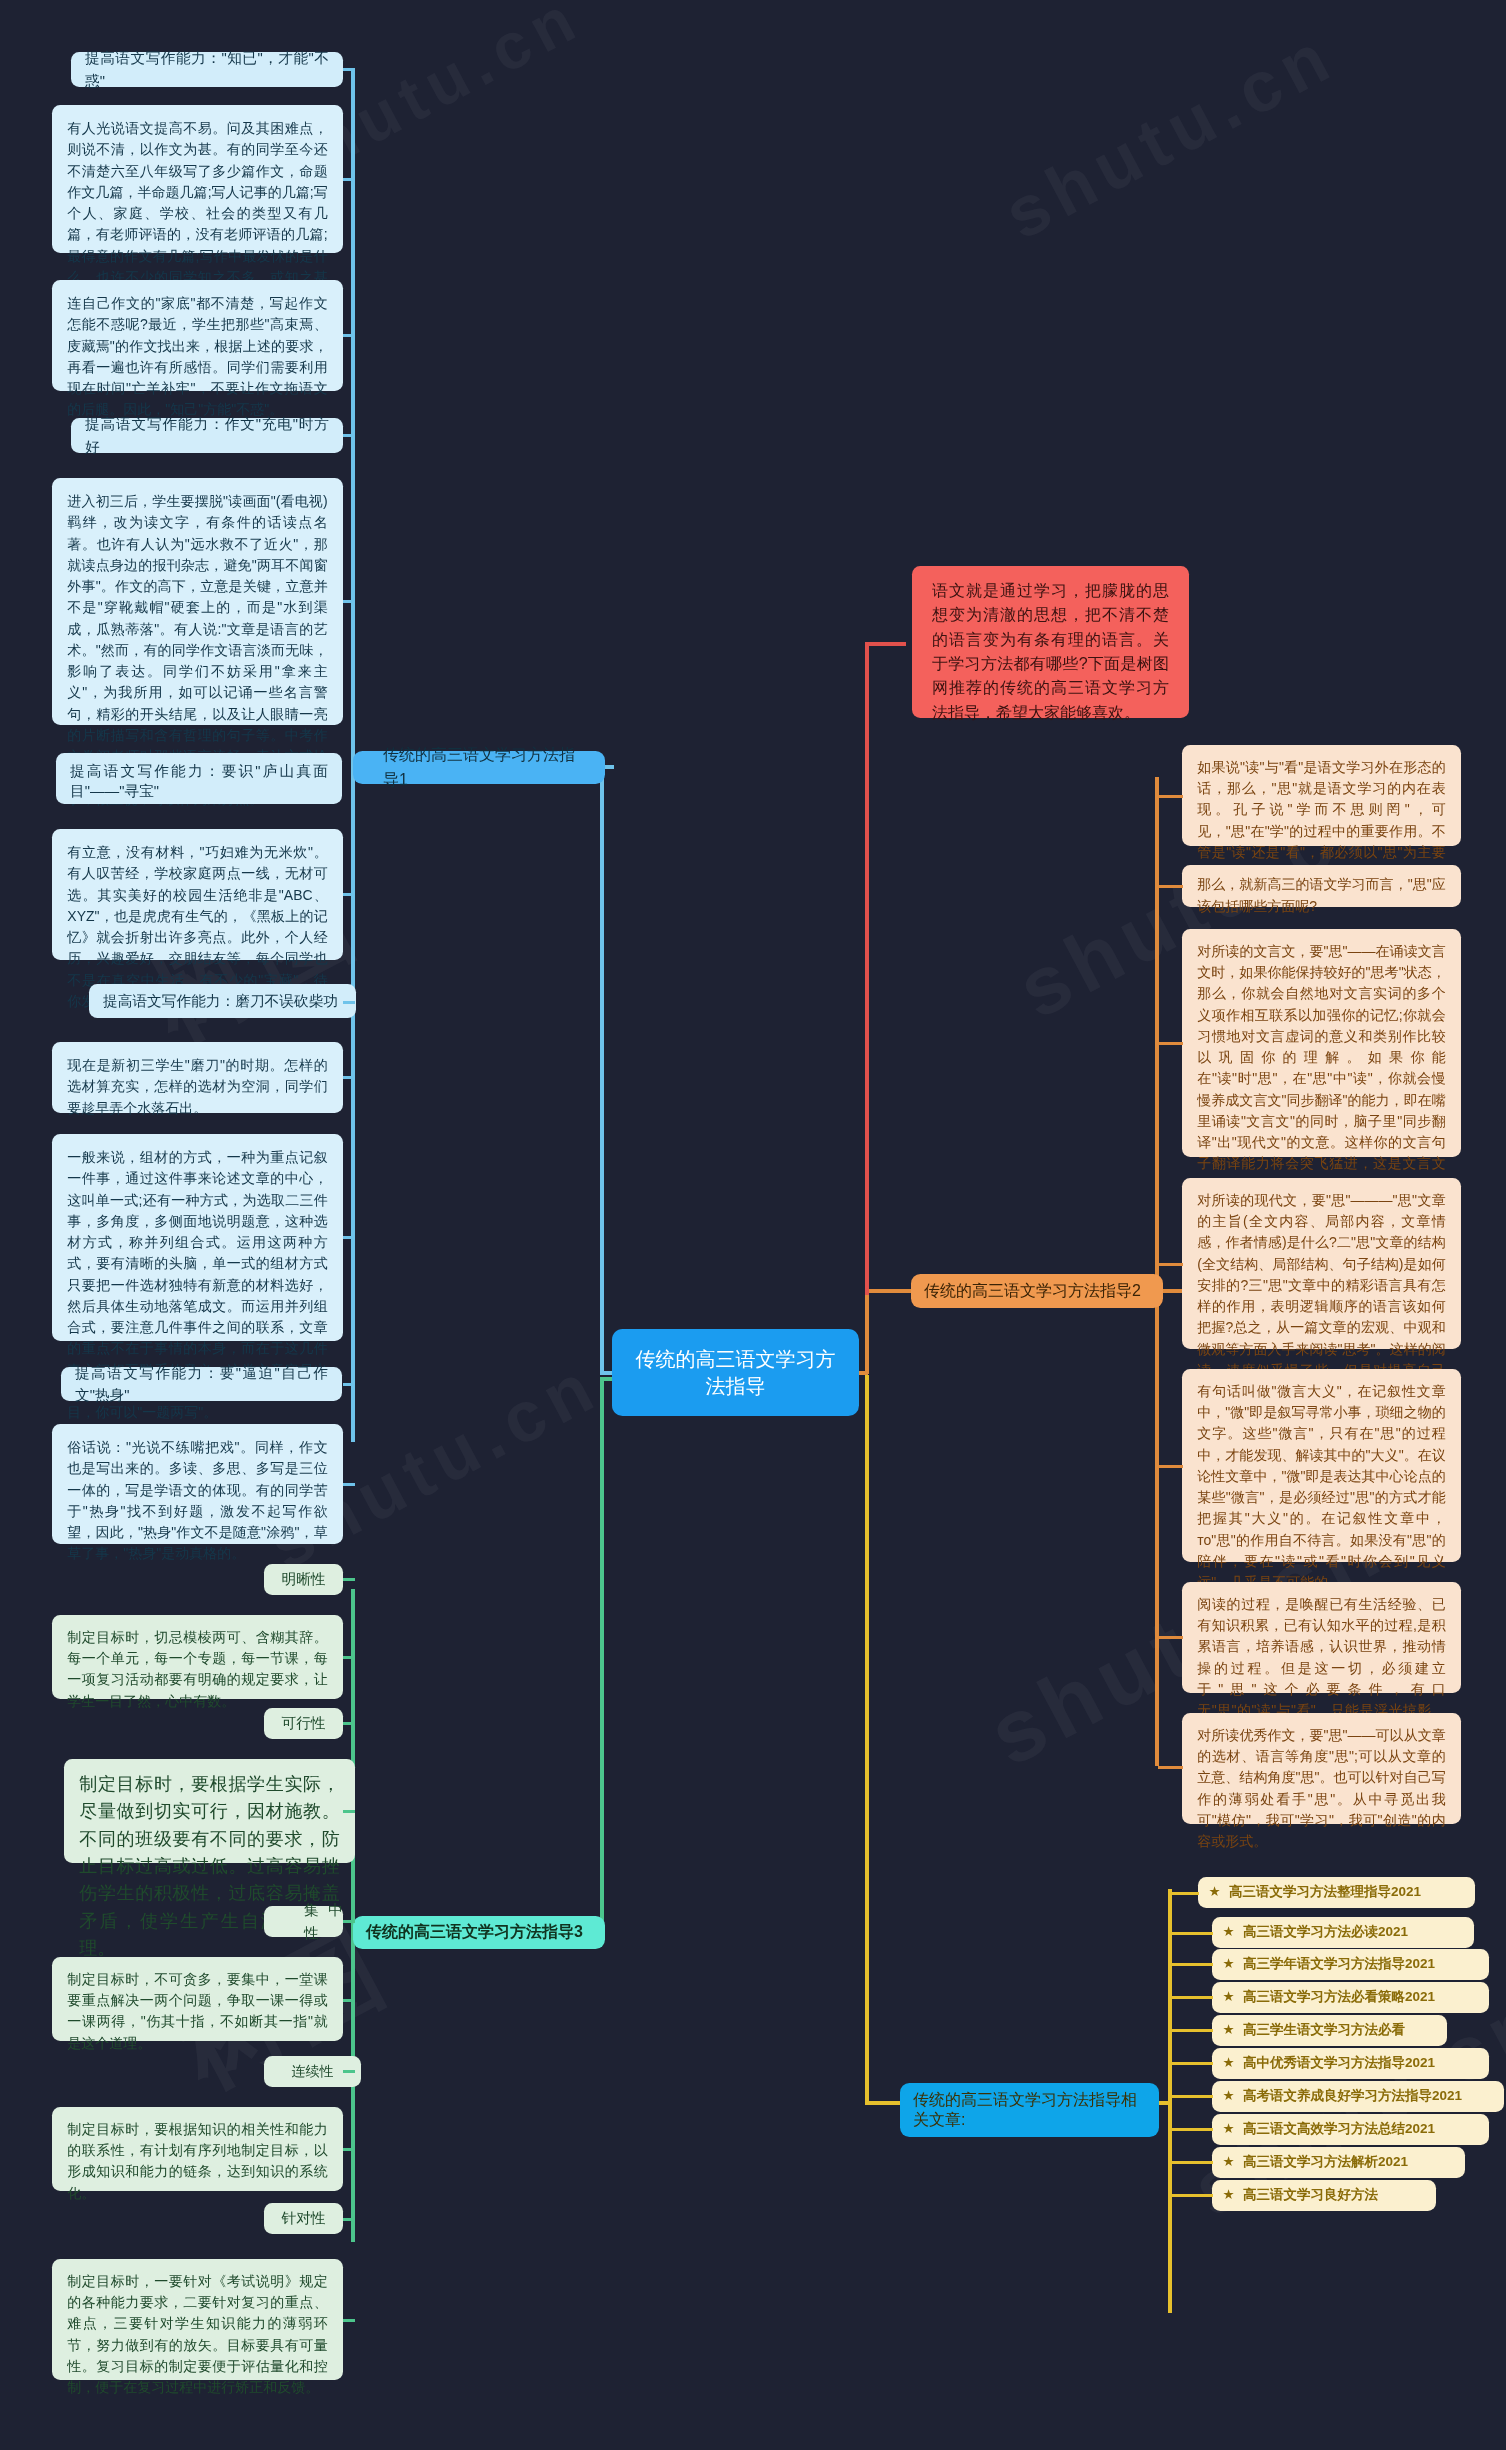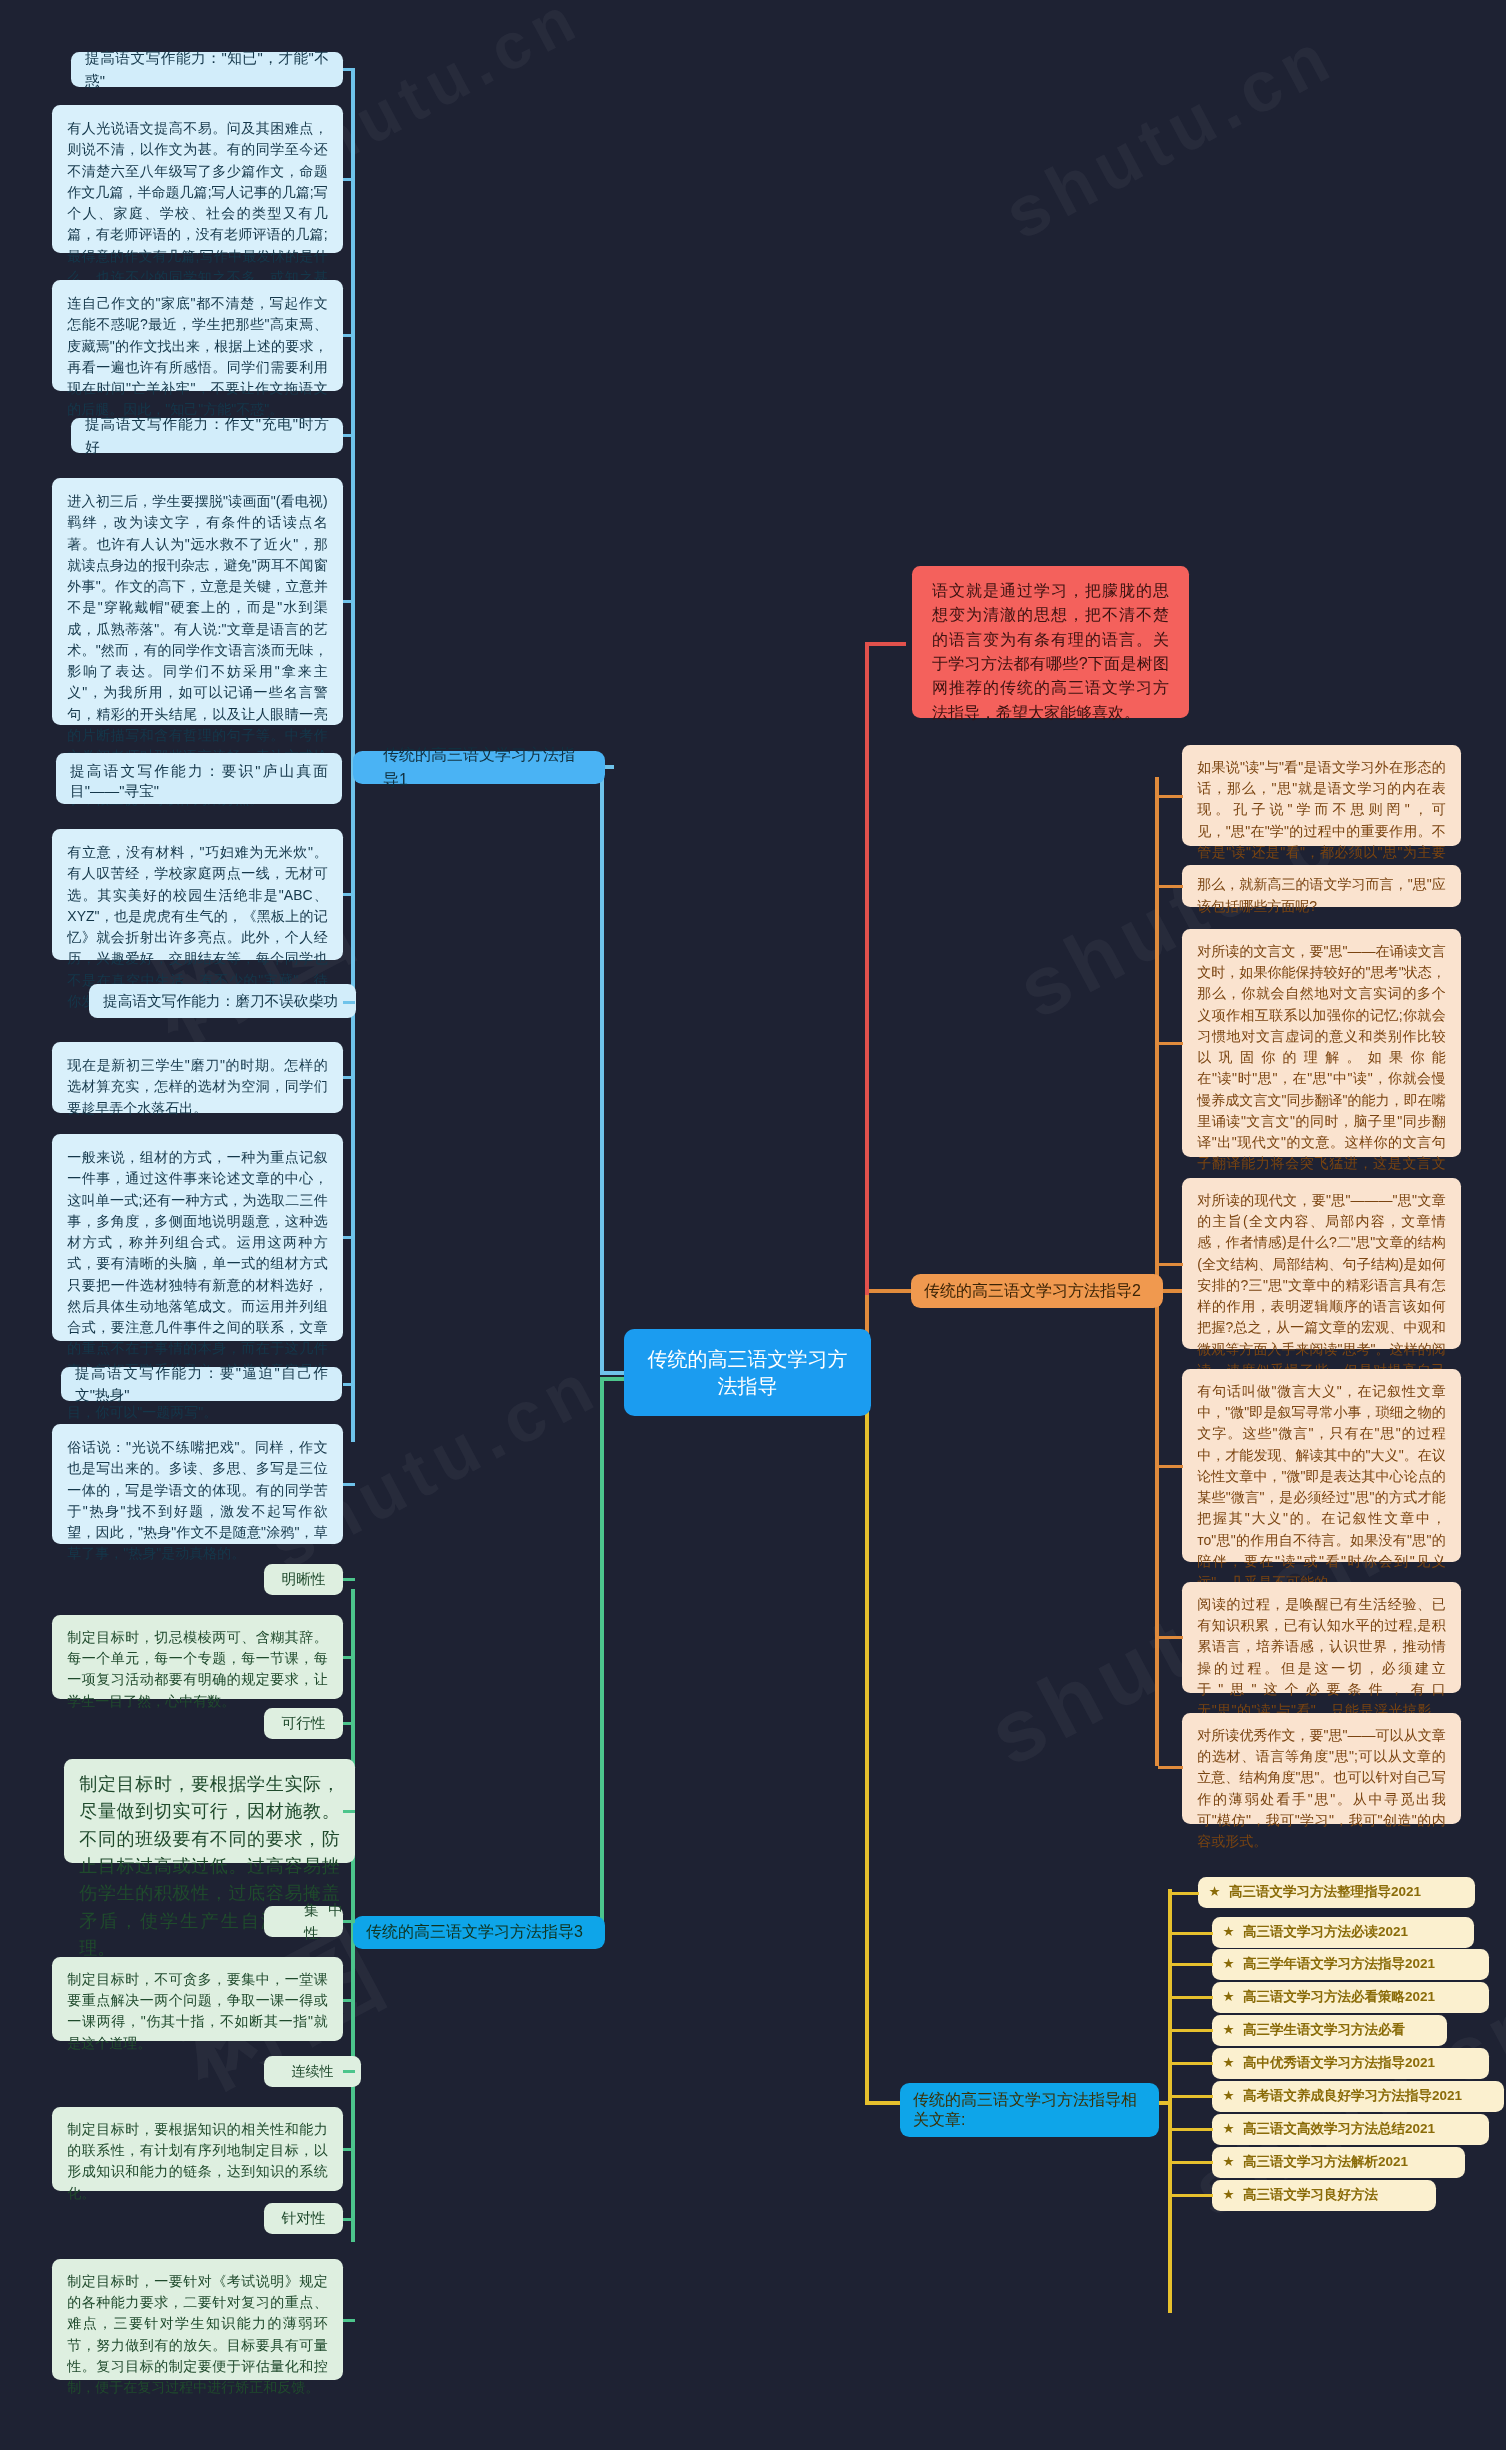--- a/index.html
+++ b/index.html
@@ -20,24 +20,24 @@
 
   
   .blue-soft{background:#d9f0fb;color:#14374a;}
   .blue-head{background:#d2edfa;color:#14374a;}
   .orange-soft{background:#fae3cf;color:#7a4410;}
   .green-soft{background:#deefe0;color:#1f4a2c;}
   .yellow-soft{background:#fbf0cf;color:#8a6b08;font-weight:bold;}
 
   .br-blue{background:#4ab3f4;color:#11303f;}
   .br-orange{background:#f0994f;color:#3a2306;}
-  .br-green{background:#0ea5e9;color:#10331f;}
+  .br-green{background:#5eead4;color:#10331f;font-weight:bold;}
   .br-yellow{background:#0ea5e9;color:#3b3106;}
   .br-red{background:#f4615c;color:#3b1210;}
-  .root{background:#1b9cf0;color:#ffffff;text-align:center;border-radius:10.6px;margin-left:12px;}
+  .root{background:#1b9cf0;color:#ffffff;text-align:center;border-radius:10.6px;}
 
   
   .ln{position:absolute;background:#6fc3ea;}
   .ln.o{background:#e08b3c;}
   .ln.g{background:#4cc58c;}
   .ln.y{background:#e6c02d;}
   .ln.r{background:#e2514c;}
 
   .star{margin-right:8.2px;}
 </style>

